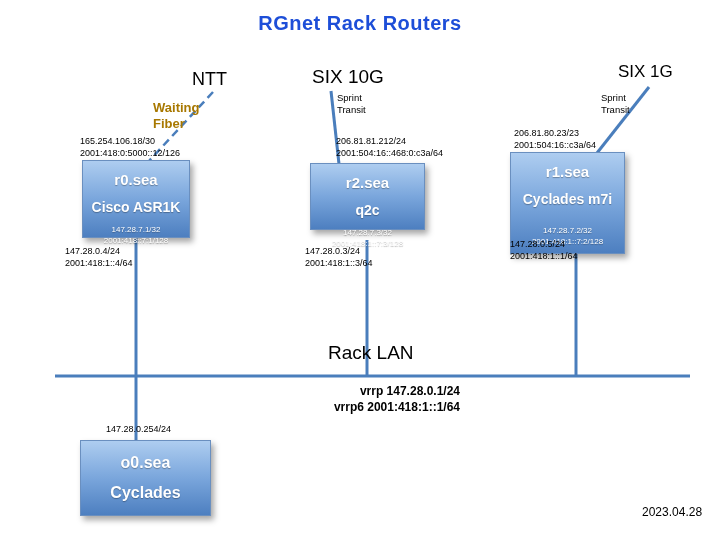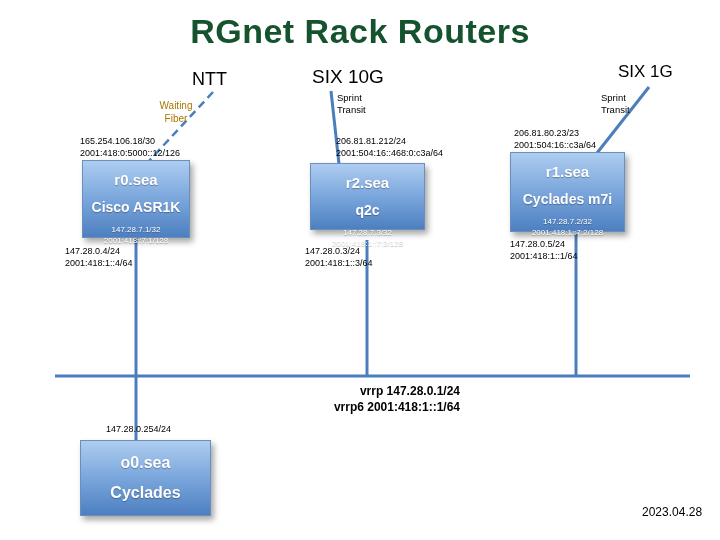--- a/index.html
+++ b/index.html
@@ -10,33 +10,33 @@
     background: #ffffff;
     font-family: "Liberation Sans", sans-serif;
     overflow: hidden;
   }
   .abs { position: absolute; }
   .ml { white-space: pre-line; }
 
   .title {
     left: 0; top: 12px; width: 100%;
     text-align: center;
-    font-size: 34px;
+    font-size: 20px;
     font-weight: 700;
-    color: #14532d;
+    color: #1d4ed8;
     letter-spacing: 0.5px;
   }
 
   .uplink-label { font-size: 18px; color: #000; }
   .note {
     font-size: 9.5px; color: #000; line-height: 1.25;
   }
   .note-warn {
-    font-size: 10px; font-weight: 400; color: #a87800;
-    line-height: 1.25; text-align: center;
+    font-size: 13px; font-weight: 700; color: #a87800;
+    line-height: 1.25; 
   }
 
   .ip {
     font-size: 9px; color: #000; line-height: 1.3;
   }
 
   .node {
     display: flex;
     flex-direction: column;
     align-items: center;
@@ -108,34 +108,35 @@
 2001:418::7:1/128</div>
   </div>
 
   <div class="abs node" style="left:310px; top:163px; width:115px; height:67px;">
     <div class="node-name">r2.sea</div>
     <div class="node-model">q2c</div>
     <div class="node-loopback ml">147.28.7.3/32
 2001:418:1::7:3/128</div>
   </div>
 
-  <div class="abs node" style="left:510px; top:152px; width:115px; height:80px;">
+  <div class="abs node" style="left:510px; top:152px; width:115px; height:102px;">
     <div class="node-name">r1.sea</div>
     <div class="node-model">Cyclades m7i</div>
     <div class="node-loopback ml">147.28.7.2/32
 2001:418:1::7:2/128</div>
   </div>
 
   <div class="abs ip ml" style="left:65px; top:246px;">147.28.0.4/24
 2001:418:1::4/64</div>
   <div class="abs ip ml" style="left:305px; top:246px;">147.28.0.3/24
 2001:418:1::3/64</div>
   <div class="abs ip ml" style="left:510px; top:239px;">147.28.0.5/24
 2001:418:1::1/64</div>
 
+  <div class="abs rack-lan-label" style="left:328px; top:342px;">Rack LAN</div>
   <div class="abs vrrp ml" style="left:290px; top:383px; width:170px;">vrrp 147.28.0.1/24
 vrrp6 2001:418:1::1/64</div>
 
   <div class="abs ip" style="left:106px; top:424px;">147.28.0.254/24</div>
 
   <div class="abs node node-console" style="left:80px; top:440px; width:131px; height:76px;">
     <div class="node-name">o0.sea</div>
     <div class="node-model">Cyclades</div>
   </div>
 

